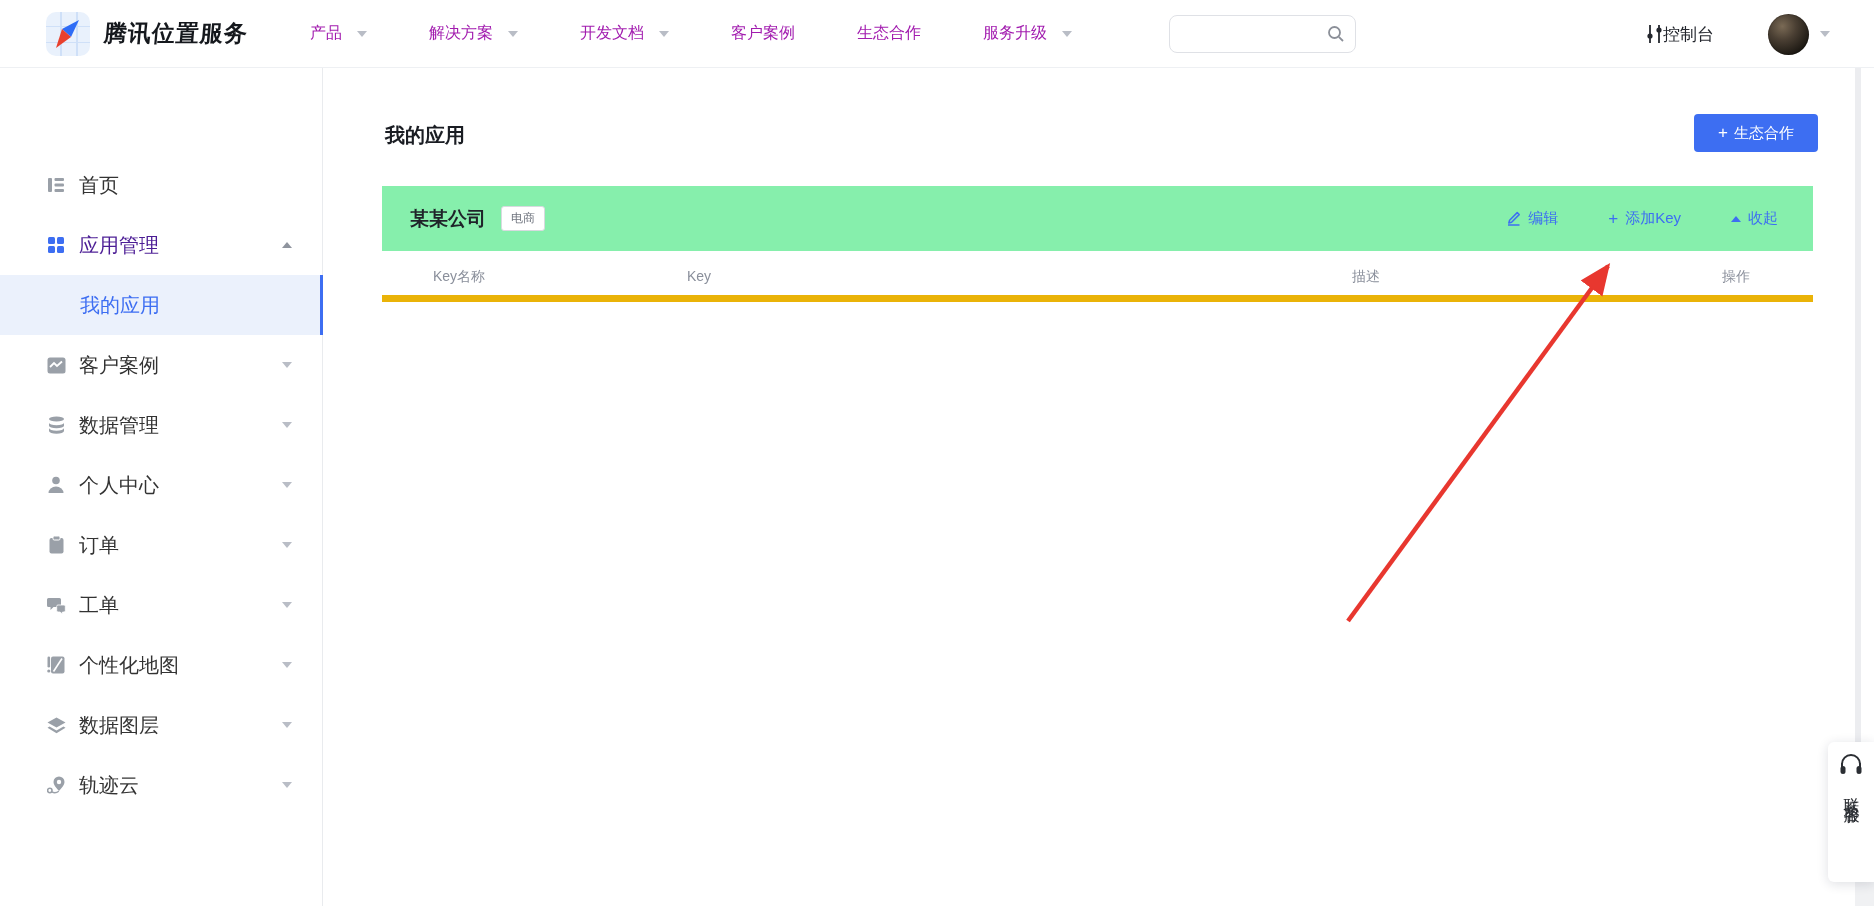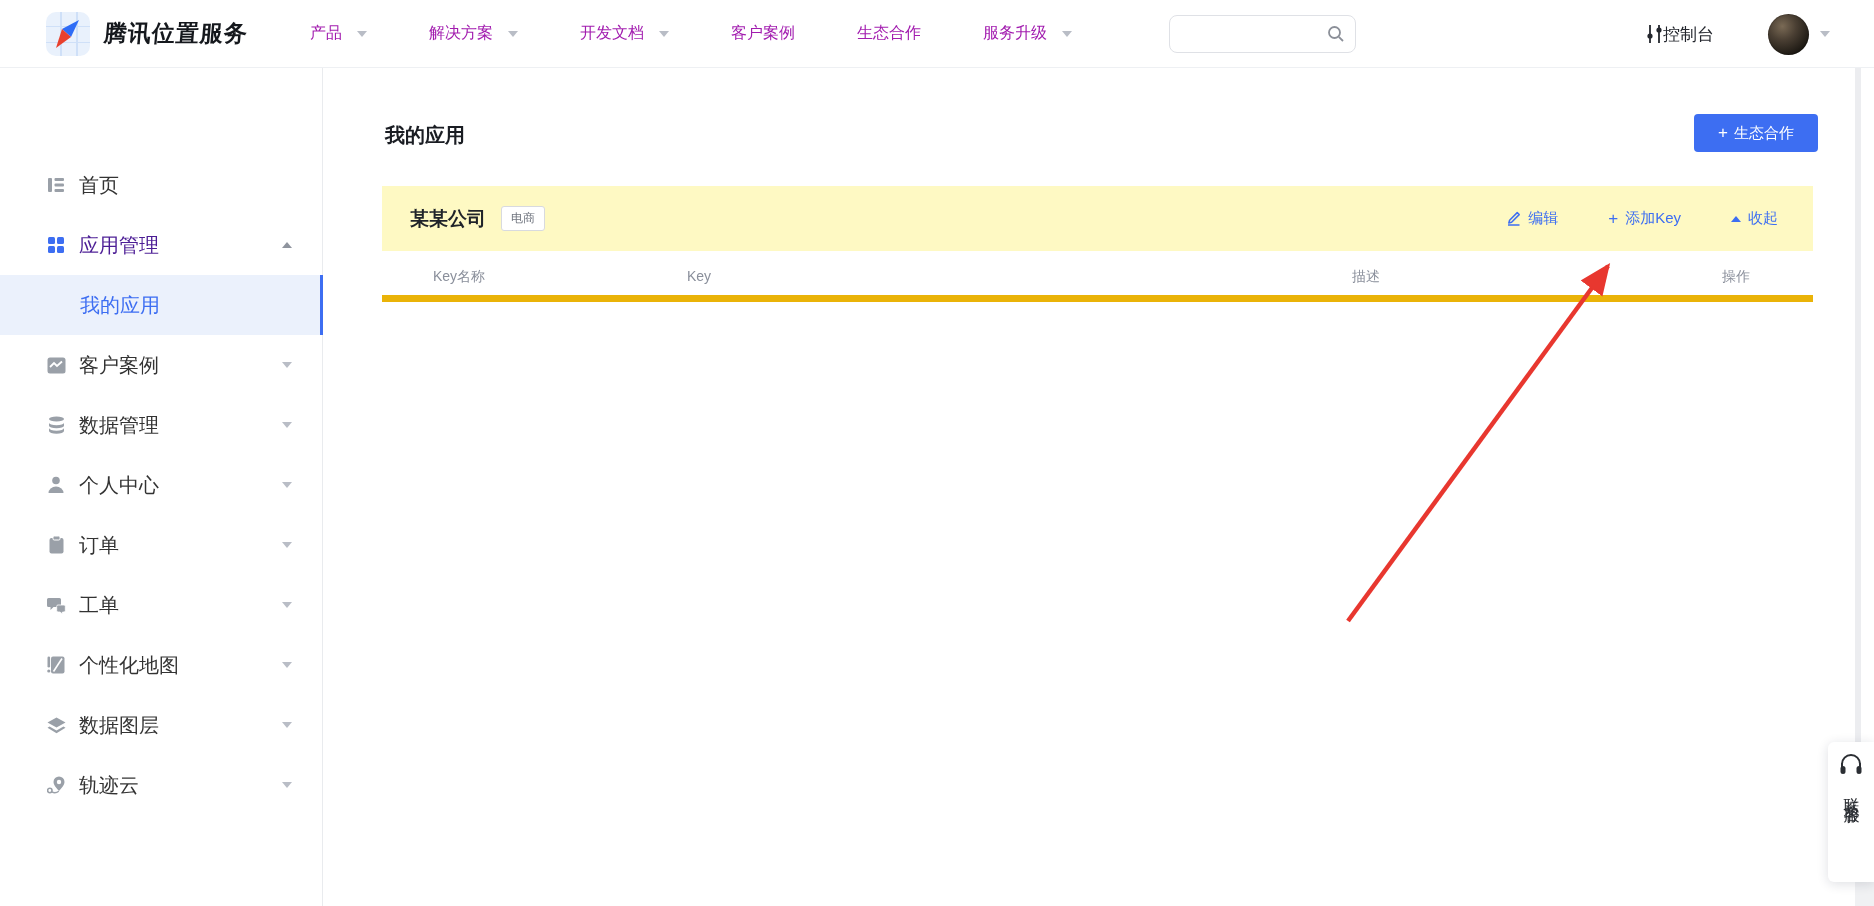--- a/index.html
+++ b/index.html
@@ -50,21 +50,21 @@
 
   
   .main { position:absolute; left:323px; top:68px; right:0; bottom:0; background:#fff; }
   .page-title { position:absolute; left:62px; top:54px; font-size:20px; font-weight:700; color:#1a1d23; }
   .create-btn { position:absolute; left:1371px; top:46px; width:124px; height:38px; background:#3d6ef2;
     color:#fff; border:none; border-radius:4px; font-size:15px; cursor:pointer;
     display:flex; align-items:center; justify-content:center; gap:6px; font-family:inherit; }
   .create-btn .plus { font-size:17px; font-weight:400; }
 
   .app-card { position:absolute; left:59px; top:118px; width:1431px; }
-  .card-header { height:65px; background:#fef9c3; display:flex; align-items:center; padding:0 35px 0 28px; }
+  .card-header { height:65px; background:#86efac; display:flex; align-items:center; padding:0 35px 0 28px; }
   .company { font-size:19px; font-weight:700; color:#1f2329; }
   .tag { margin-left:15px; font-size:12px; color:#70757f; background:#fff; border:1px solid #d8dadf;
     border-radius:3px; padding:3px 9px; }
   .card-actions { margin-left:auto; display:flex; align-items:center; gap:50px; }
   .action { display:flex; align-items:center; gap:7px; color:#3d6ef2; font-size:15px; cursor:pointer; }
   .caret-up-blue { width:0; height:0; border-left:5px solid transparent; border-right:5px solid transparent;
     border-bottom:6px solid #3d6ef2; }
   .plus-glyph { font-size:17px; line-height:1; }
 
   .table-head { position:relative; height:51px; border-bottom:7px solid #eab308; }

